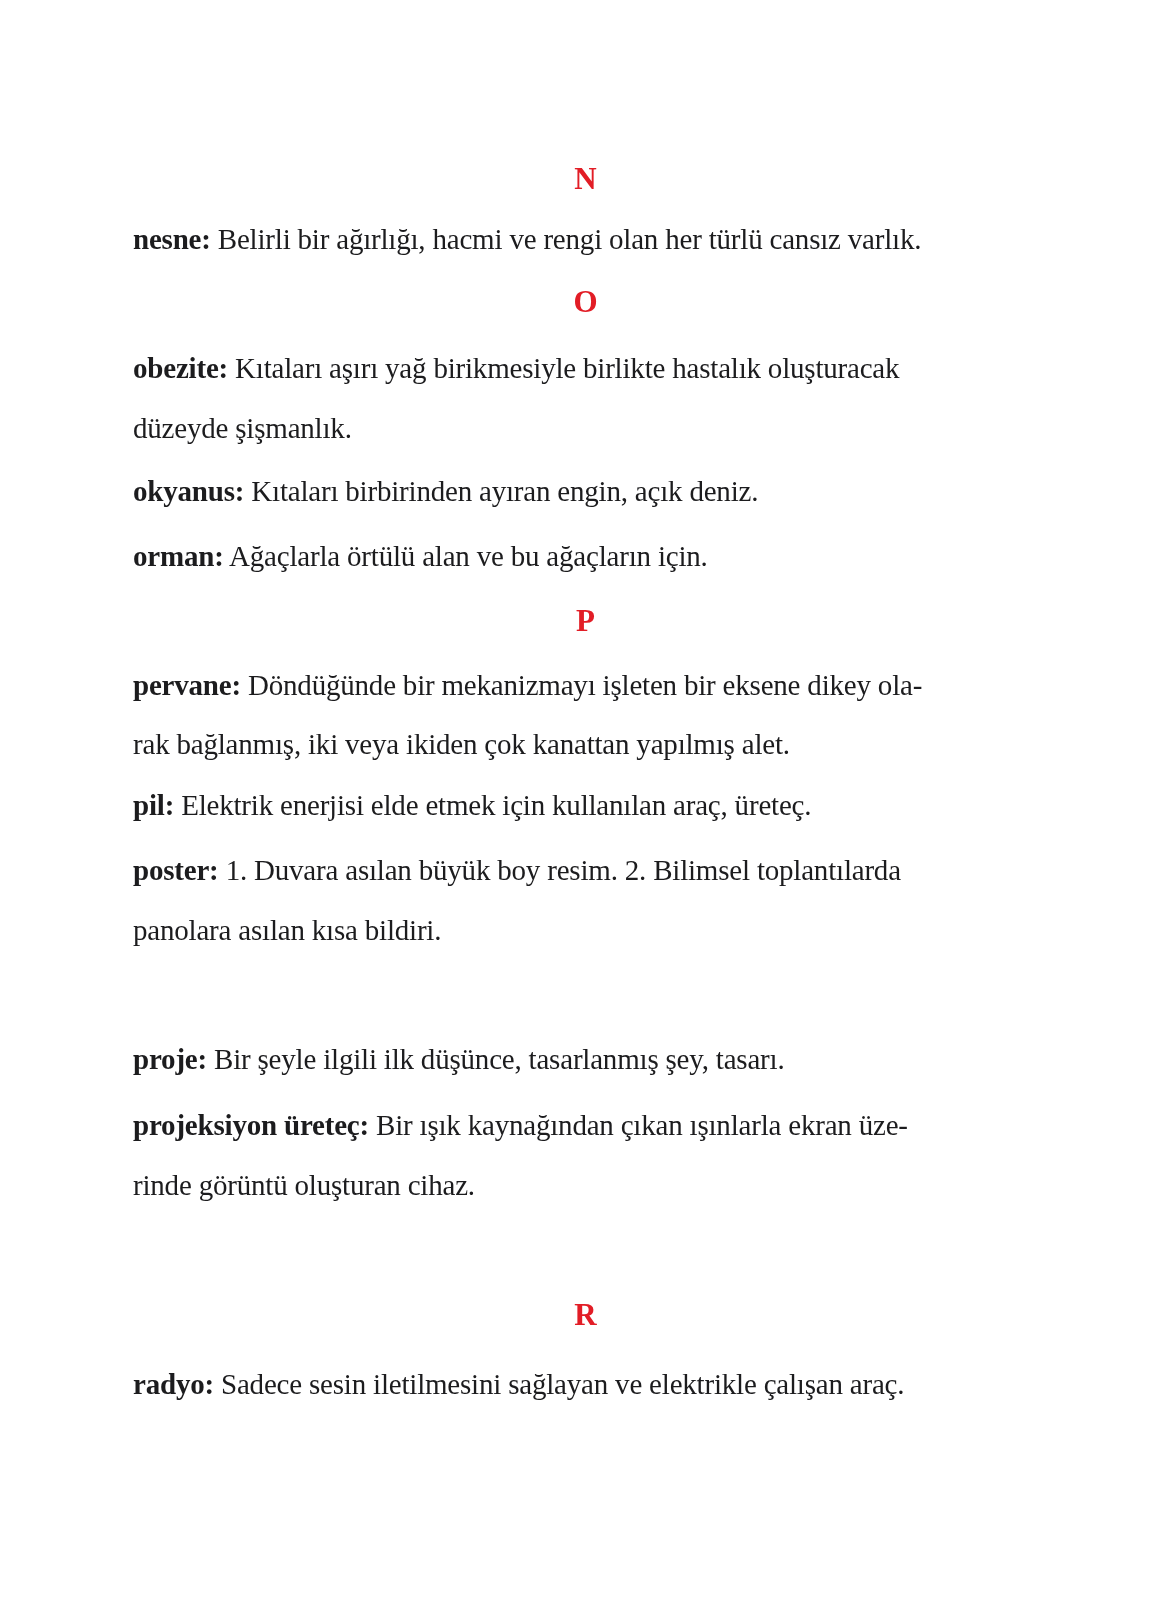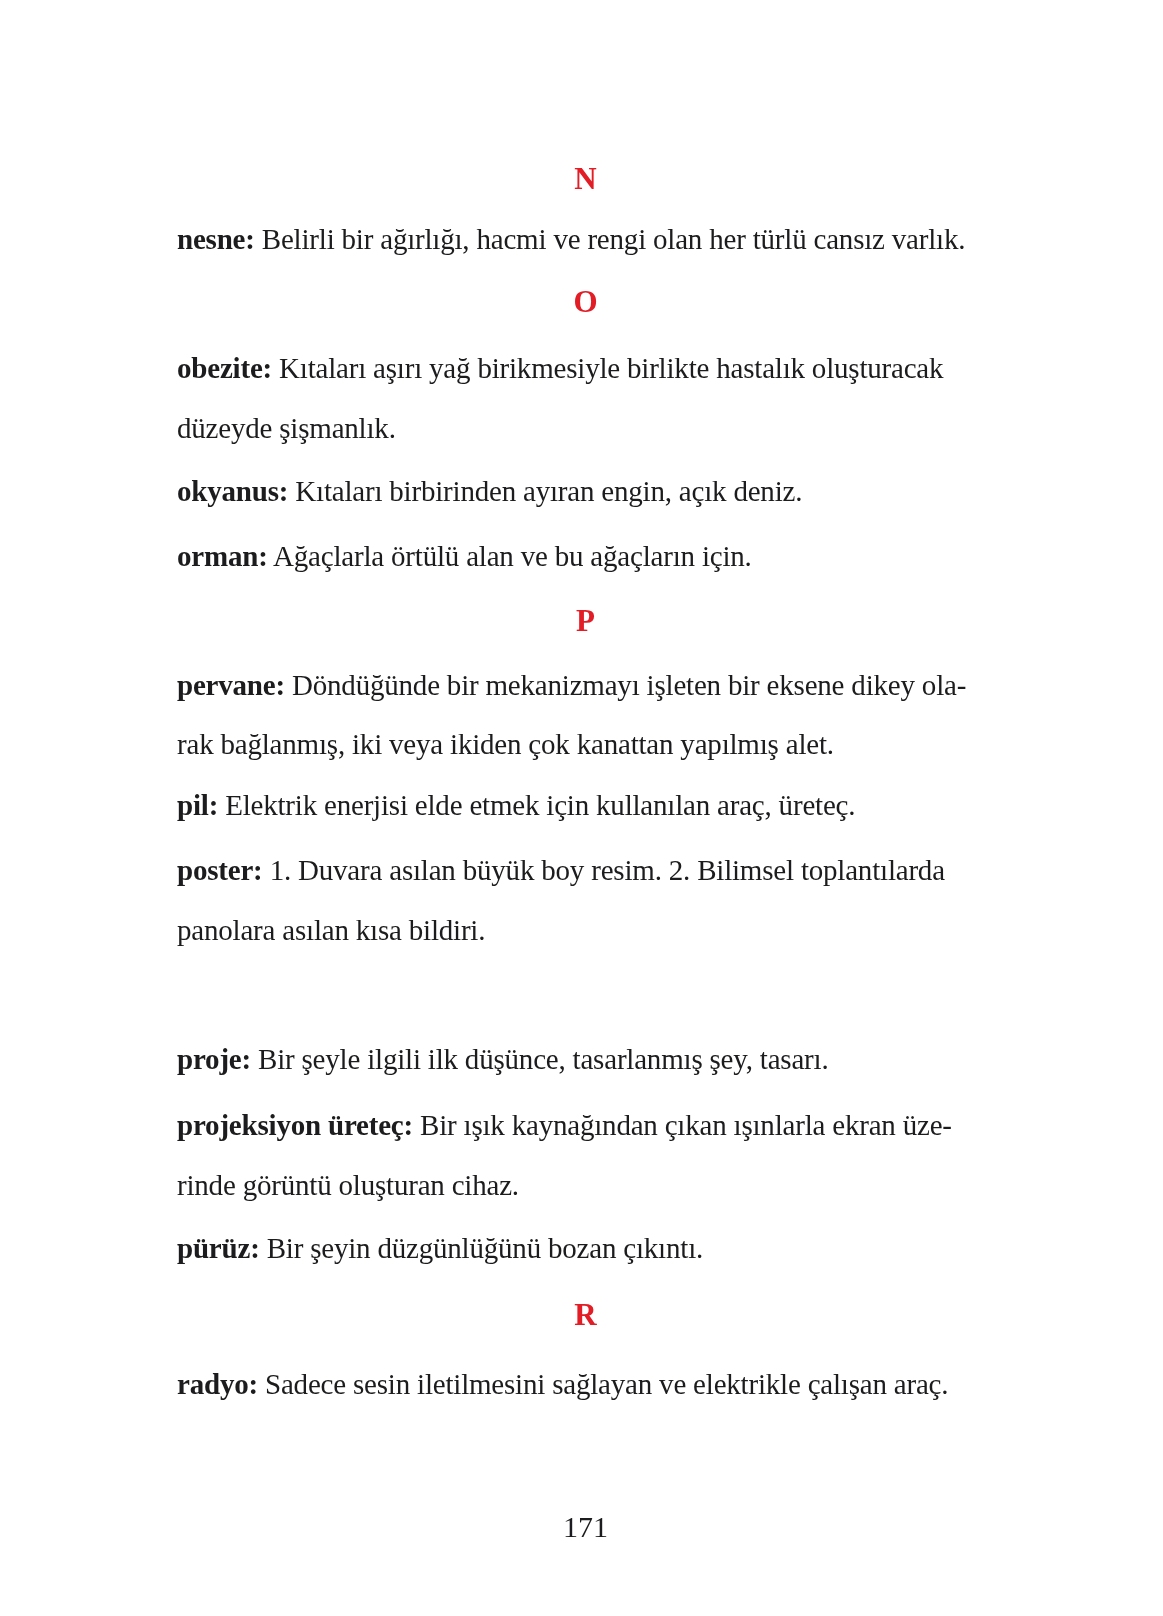--- a/index.html
+++ b/index.html
@@ -18,21 +18,20 @@
   }
   .ln {
     position: absolute;
     left: 133px;
     width: 905px;
     font-size: 29px;
     line-height: 36px;
     white-space: nowrap;
     letter-spacing: -0.2px;
     color: #1c1c1e;
-    margin-left: 44px;
   }
   .ln .term {
     font-weight: bold;
   }
   .letter {
     position: absolute;
     left: 133px;
     width: 905px;
     text-align: center;
     font-size: 31px;
@@ -77,22 +76,20 @@
 
   <div class="ln" style="top:852px"><span class="term">poster:</span><span> 1. Duvara asılan büyük boy resim. 2. Bilimsel toplantılarda</span></div>
   <div class="ln" style="top:912px"><span>panolara asılan kısa bildiri.</span></div>
 
 
   <div class="ln" style="top:1041px"><span class="term">proje:</span><span> Bir şeyle ilgili ilk düşünce, tasarlanmış şey, tasarı.</span></div>
 
   <div class="ln" style="top:1107px"><span class="term">projeksiyon üreteç:</span><span> Bir ışık kaynağından çıkan ışınlarla ekran üze-</span></div>
   <div class="ln" style="top:1167px"><span>rinde görüntü oluşturan cihaz.</span></div>
 
-  <div class="ln" style="top:1230px"><span class="term">pürüz:</span><span> Bir şeyin düzgünlüğünü bozan çıkıntı.</span></div>
 
   <div class="letter" style="top:1296px">R</div>
 
   <div class="ln" style="top:1366px"><span class="term">radyo:</span><span> Sadece sesin iletilmesini sağlayan ve elektrikle çalışan araç.</span></div>
 
 
-  <div class="pagenum" style="top:1509px">171</div>
 
 </div>
 
 </body></html>

